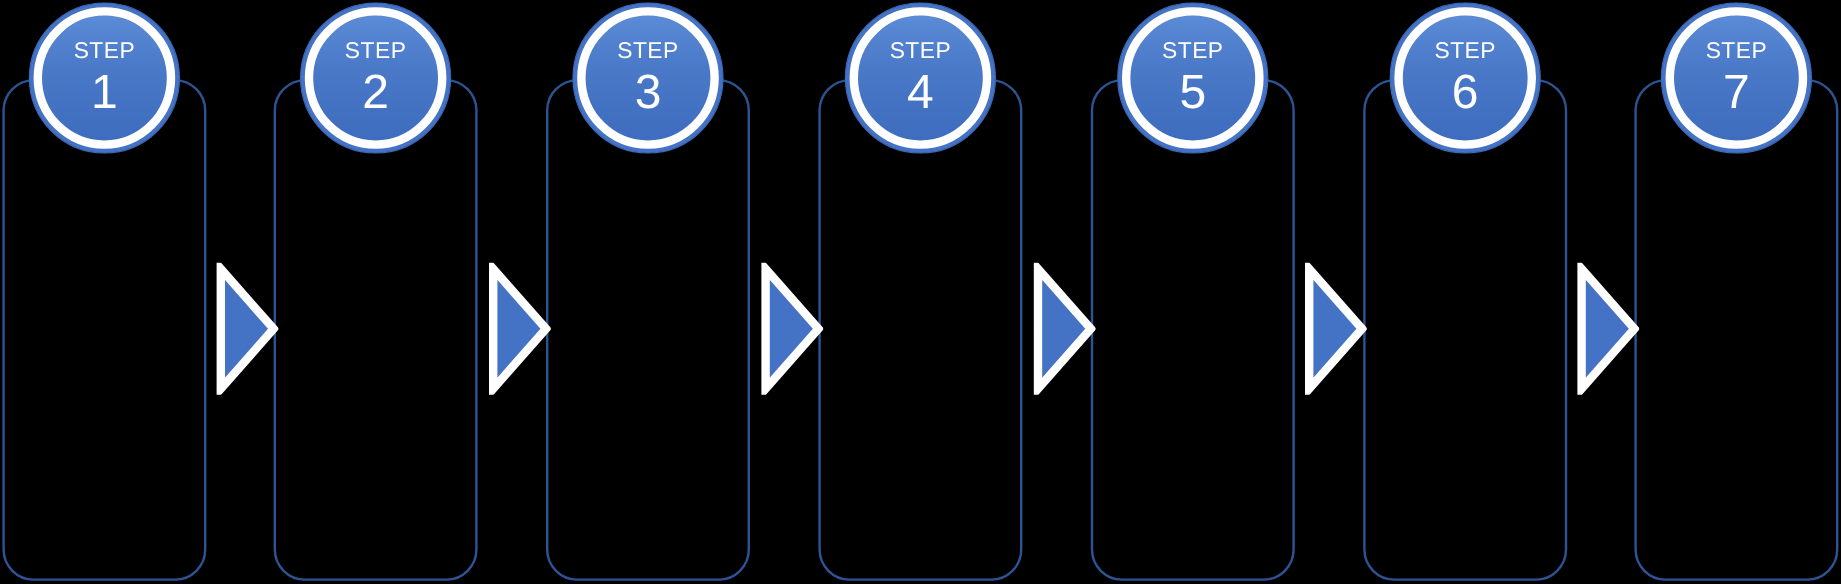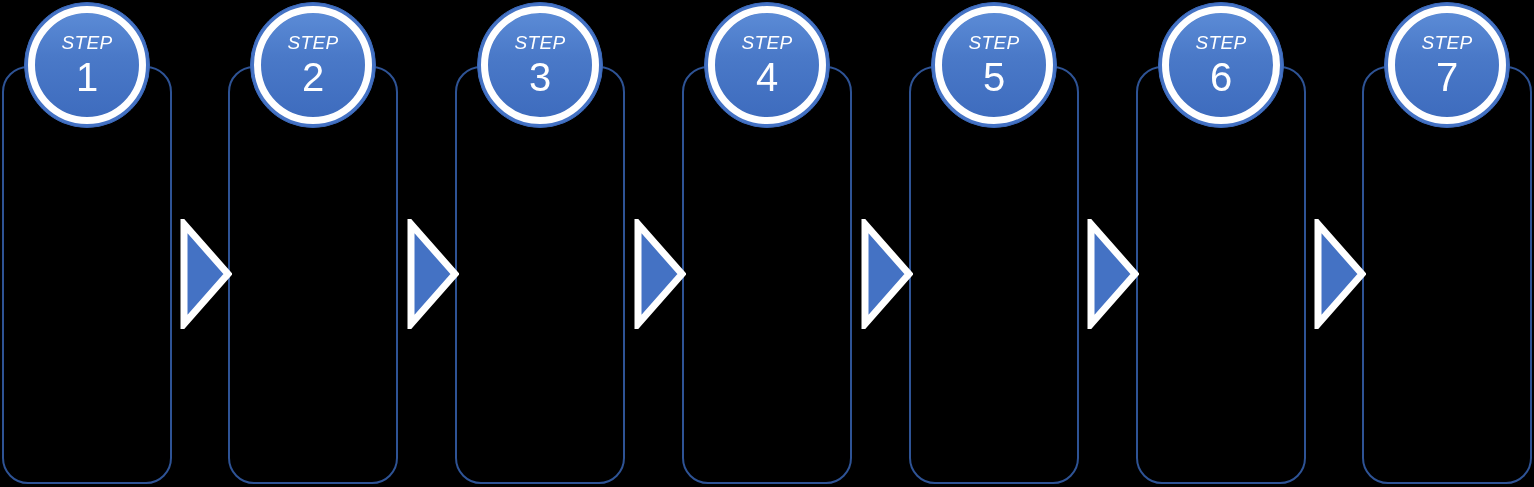--- a/index.html
+++ b/index.html
@@ -70,21 +70,20 @@
     align-items: center;
     justify-content: center;
   }
   .step-word {
     color: #FFFFFF;
     font-size: 19px;
     line-height: 22px;
     letter-spacing: 0.4px;
     margin-bottom: 2px;
     user-select: none;
-    font-style: italic;
   }
   .step-num {
     color: #FFFFFF;
     font-size: 40px;
     line-height: 42px;
     font-weight: 400;
     user-select: none;
   }
 
   

